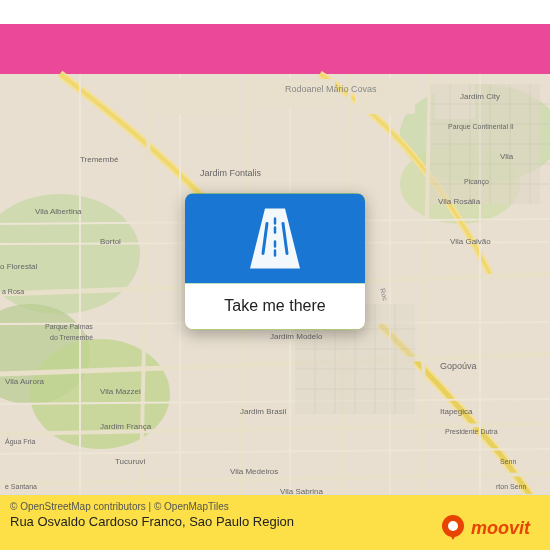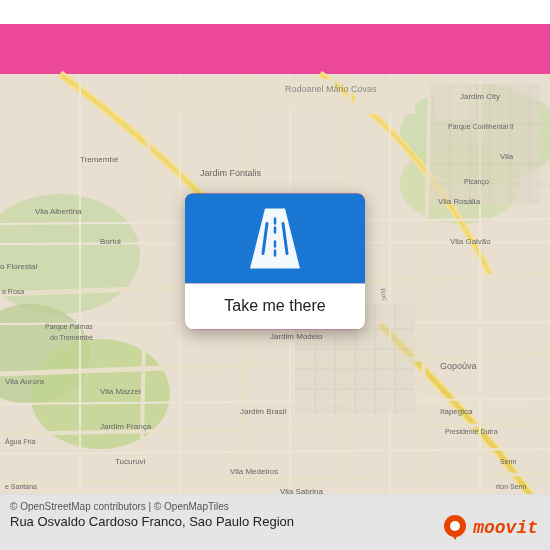--- a/index.html
+++ b/index.html
@@ -37,23 +37,23 @@
       width: 100%;
       height: 100%;
     }
 
     
     #bottom-bar {
       position: absolute;
       bottom: 0;
       left: 0;
       width: 100%;
-      background: #e5e5e5;
+      background: #fde047;
       border-top: 1px solid #ddd;
-      padding: 6px 12px 8px 10px;
+      padding: 6px 20px 8px 10px;
       z-index: 10;
     }
 
     #attribution {
       font-size: 10px;
       color: #555;
       margin-bottom: 2px;
     }
 
     #location-row {
@@ -77,30 +77,29 @@
     #moovit-icon {
       width: 28px;
       height: 28px;
     }
 
     #moovit-text {
       font-size: 18px;
       font-weight: bold;
       color: #e84300;
       font-style: italic;
-      font-family: Liberation Mono, monospace;
     }
 
     
     #popup-card {
       position: absolute;
       top: 50%;
       left: 50%;
       transform: translate(-50%, -60%);
-      background: #be185d;
+      background: #84cc16;
       border-radius: 8px;
       overflow: hidden;
       box-shadow: 0 4px 16px rgba(0,0,0,0.3);
       width: 180px;
       z-index: 20;
     }
 
     #popup-icon-area {
       background: #1976d2;
       display: flex;

